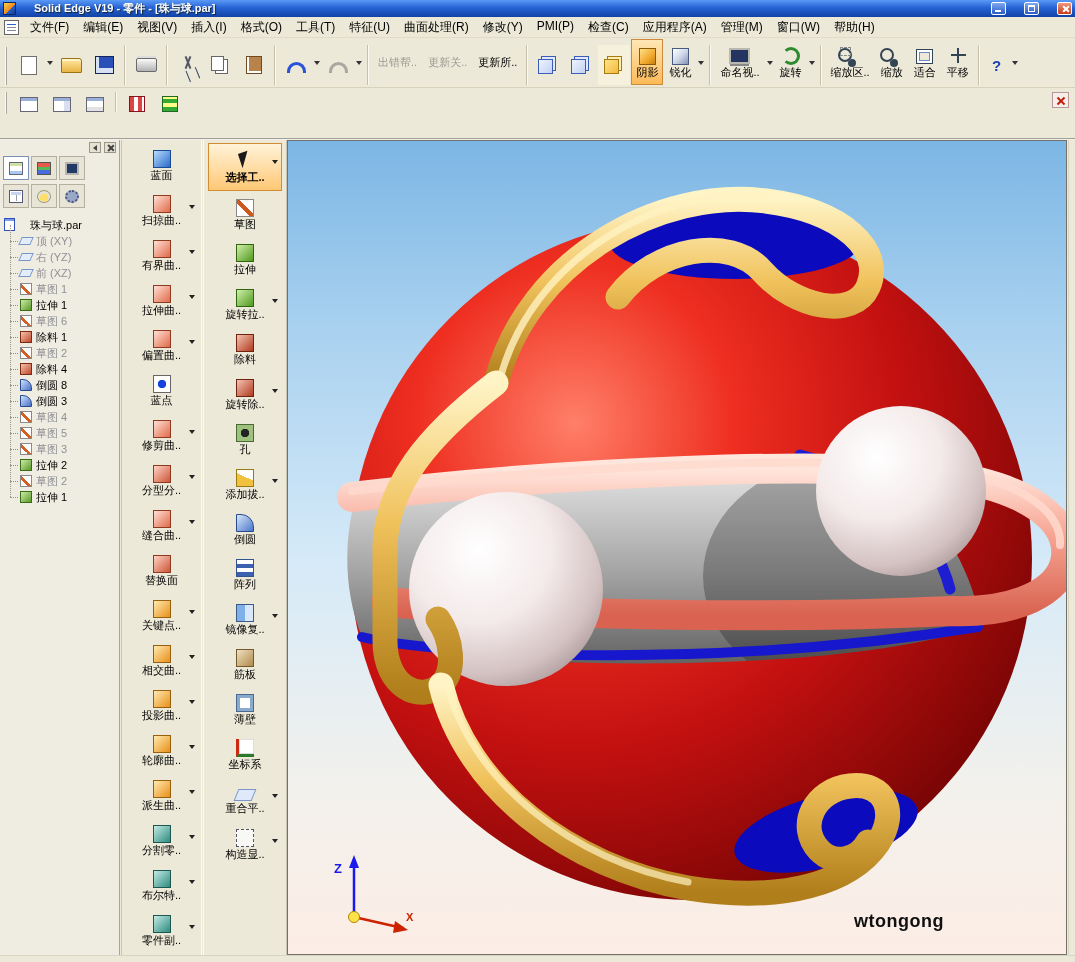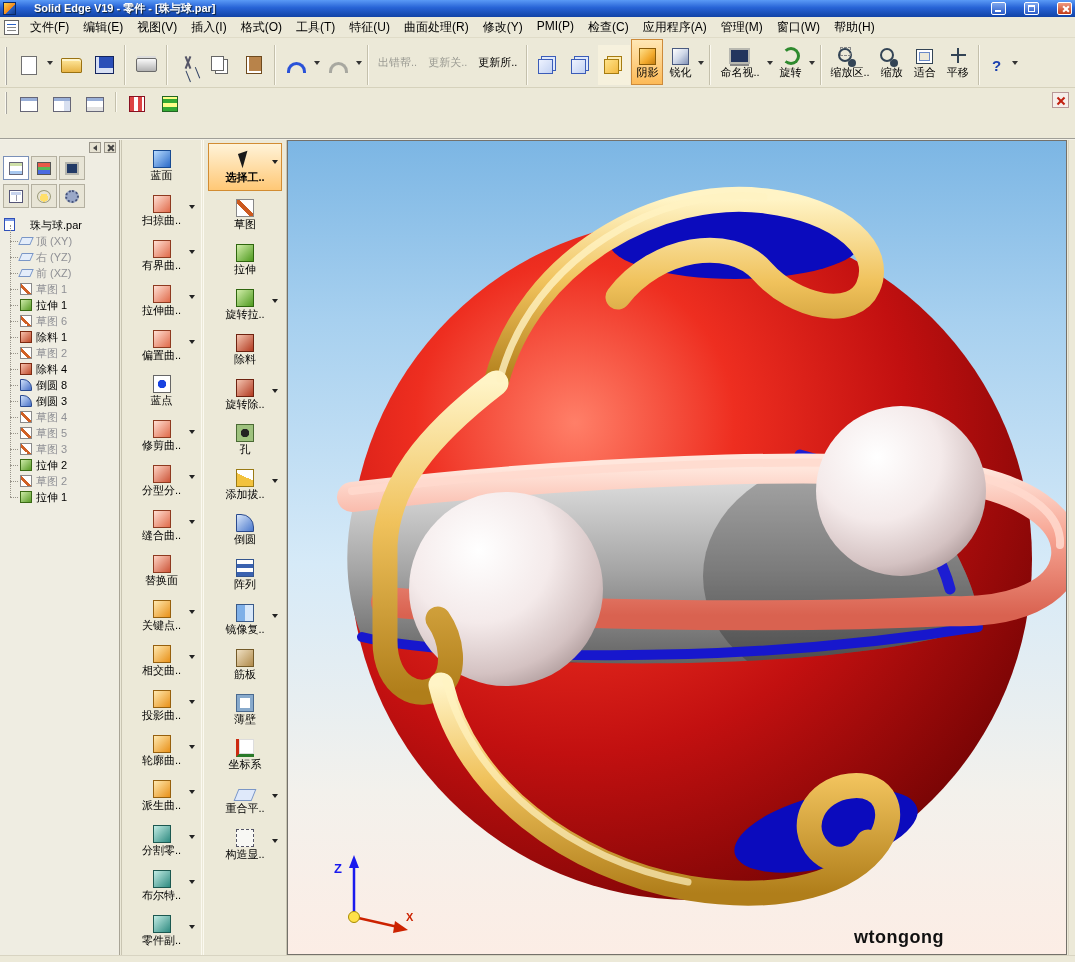--- a/index.html
+++ b/index.html
@@ -145,21 +145,21 @@
   [data-name="rib-icon"]{background:linear-gradient(135deg,#efe0c2,#b08a4a);border-color:#735a28;}
   [data-name="thin-wall-icon"]{background:#fff;box-shadow:inset 0 0 0 3px #88aacc;border-color:#4a6a90;}
   [data-name="coordinate-system-icon"]{background:#fff;border:none;border-left:3px solid #cc2a10;border-bottom:3px solid #2a7a2a;box-shadow:inset 0 0 0 1px #ddd;}
   [data-name="coincident-plane-icon"]{transform:skewX(-22deg);background:#dfe9fa;border-color:#7a96c6;height:12px;margin-top:4px;}
   [data-name="construction-display-icon"]{background:#f8f8f4;border:1px dashed #556;}
 
   
   #viewport{position:absolute;left:287px;top:140px;width:780px;height:815px;border:1px solid #74716a;
     background:linear-gradient(180deg,#7cb6e4 0%,#a7d0ef 22%,#d6eaf8 52%,#f3f1ec 80%,#fcede5 100%);overflow:hidden;}
   #viewport svg{position:absolute;left:0;top:0;}
-  .watermark{position:absolute;left:566px;top:786px;font-size:18px;font-weight:bold;color:#101010;letter-spacing:.5px;}
+  .watermark{position:absolute;left:566px;top:770px;font-size:18px;font-weight:bold;color:#101010;letter-spacing:.5px;}
   #right-edge{position:absolute;right:0;top:140px;width:7px;bottom:0;background:#ece9d8;border-left:1px solid #d8d4c2;}
   #bottom-edge{position:absolute;left:0;right:0;bottom:0;height:7px;background:#ece9d8;border-top:1px solid #d8d4c2;}
 </style>
 </head>
 <body>
 
 <div id="app" data-name="solid-edge-window">
 
   <div class="titlebar" data-name="title-bar">
     <span class="app-icon" data-name="app-icon"></span>

